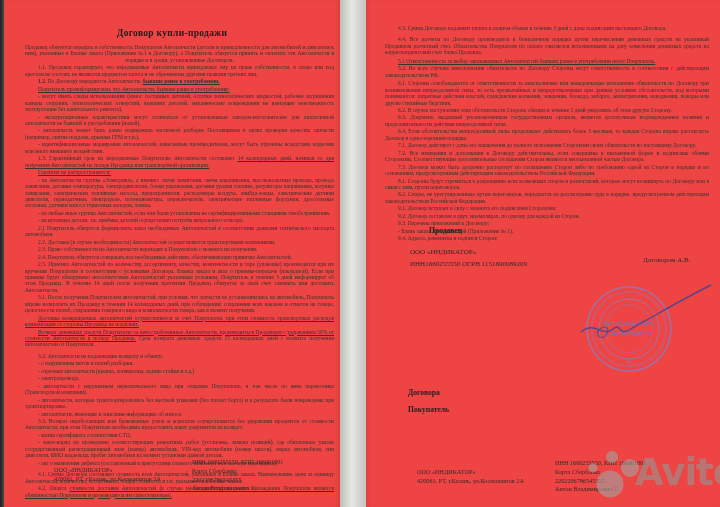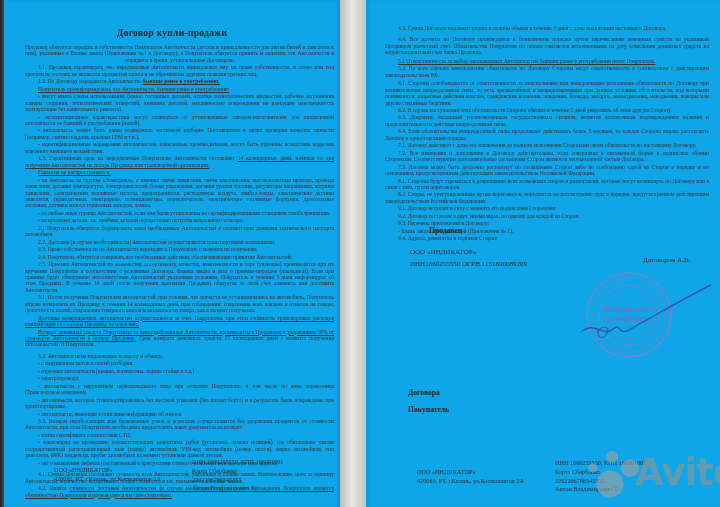--- a/index.html
+++ b/index.html
@@ -1,40 +1,40 @@
 <!DOCTYPE html>
 <html><head>
 <meta charset="utf-8">
 <style>
   html,body{margin:0;padding:0;background:#d6d6d3;}
   .stage{position:relative;width:720px;height:507px;overflow:hidden;background:#dedddb;
          font-family:"Liberation Serif",serif;}
   .edge-strip{position:absolute;left:0;top:0;width:4px;height:100%;
               background:linear-gradient(90deg,#1f1f1f,#4a4a48);}
-  .page{position:absolute;top:0;height:507px;background:#0ea5e9;}
+  .page{position:absolute;top:0;height:507px;background:#ef4444;}
   #pageL{left:4px;width:336px;box-shadow:inset -3px 0 5px -2px rgba(0,0,0,.16);}
   #pageR{left:366px;width:354px;box-shadow:inset 3px 0 5px -2px rgba(0,0,0,.10);}
   .seam{position:absolute;left:340px;top:0;width:26px;height:100%;
         background:linear-gradient(90deg,#bcbcb8,#e7e7e3 45%,#d6d6d2 70%,#c3c3bf);}
   .doc-title{position:absolute;top:28px;left:0;right:0;text-align:center;font-weight:bold;
              font-size:9.5px;letter-spacing:.3px;color:#1e1e1c;}
   .body-col{position:absolute;}
   #leftBody{left:21px;right:6px;top:44px;}
   #rightBody{left:19px;right:11px;top:25px;}
   .para{margin:0 0 1px 0;font-size:5.5px;line-height:6.45px;text-align:justify;color:#35342f;}
   .para.ind{text-indent:13px;}
   .para.cl{text-align-last:center;}
   .b{font-weight:bold;}
   .u{text-decoration:underline;}
   .heading{position:absolute;font-weight:bold;font-size:7.6px;color:#232320;}
   .sline{position:absolute;font-size:7px;color:#2c2b28;}
   .footer-left{position:absolute;font-size:6.2px;line-height:8.8px;color:#2e2d2a;}
   .footer-right{position:absolute;font-size:6.2px;line-height:8.8px;color:#2e2d2a;}
   .footer-line{white-space:nowrap;}
-  .stamp-wrap{position:absolute;left:572px;top:265px;width:118px;height:102px;opacity:.85;}
+  .stamp-wrap{position:absolute;left:572px;top:279px;width:118px;height:102px;opacity:.85;}
   .sig-wrap{position:absolute;left:575px;top:276px;width:142px;height:72px;}
   .watermark{position:absolute;left:586px;top:446px;display:flex;align-items:flex-end;}
   .wm-text{font-family:"DejaVu Sans",sans-serif;font-weight:bold;font-size:37px;line-height:50px;
            color:rgba(148,148,144,.62);margin-left:-7px;letter-spacing:-1px;}
 </style>
 </head>
 <body>
 
 <div class="stage">
 

